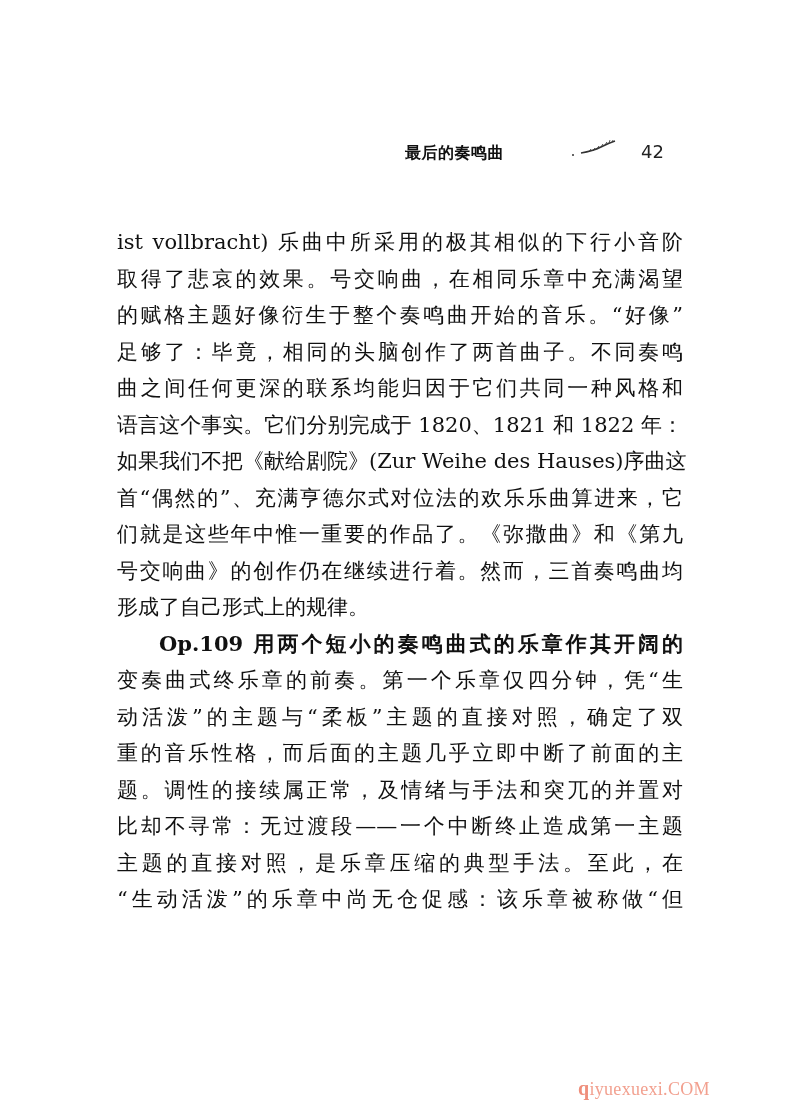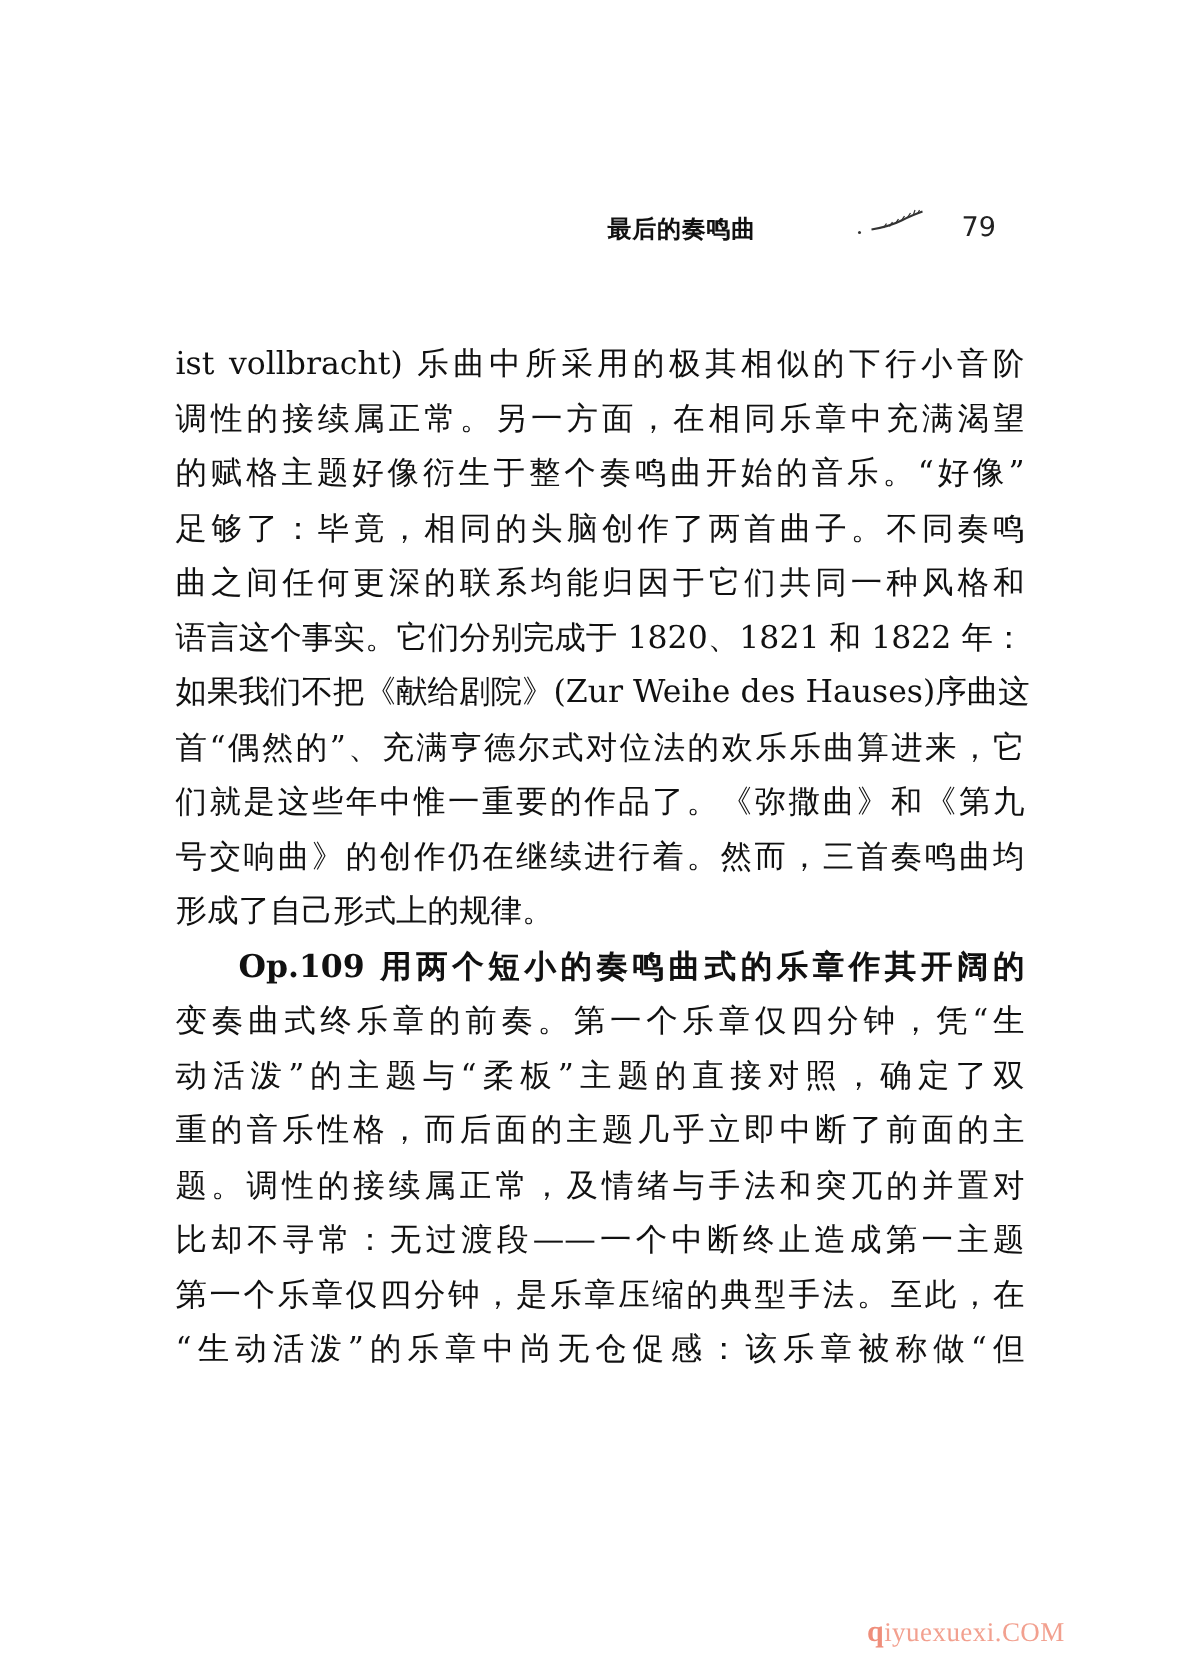--- a/index.html
+++ b/index.html
@@ -88,40 +88,40 @@
 <body>
 
 <div class="running-head">
   <span class="running-title">最后的奏鸣曲</span>
   <svg class="ornament" viewBox="0 0 46 20">
     <circle cx="2" cy="16" r="1" fill="#333"></circle>
     <path d="M10 14 Q 22 12 30 8 T 44 2" stroke="#333" stroke-width="1.4" fill="none"></path>
     <path d="M18 13 l2 -3 M22 12 l2 -3 M26 10 l2 -3 M30 8 l2 -3 M34 6 l2 -3" stroke="#333" stroke-width="0.9"></path>
     <path d="M38 4 l1 -3 M41 3 l1 -2" stroke="#333" stroke-width="0.8"></path>
   </svg>
-  <span class="page-number">79</span>
+  <span class="page-number">42</span>
 </div>
 
 <div class="body-text">
   <span class="line">ist vollbracht) 乐曲中所采用的极其相似的下行小音阶</span>
-  <span class="line">调性的接续属正常。另一方面，在相同乐章中充满渴望</span>
+  <span class="line">取得了悲哀的效果。号交响曲，在相同乐章中充满渴望</span>
   <span class="line">的赋格主题好像衍生于整个奏鸣曲开始的音乐。“好像”</span>
   <span class="line">足够了：毕竟，相同的头脑创作了两首曲子。不同奏鸣</span>
   <span class="line">曲之间任何更深的联系均能归因于它们共同一种风格和</span>
   <span class="line">语言这个事实。它们分别完成于 1820、1821 和 1822 年：</span>
   <span class="line">如果我们不把《献给剧院》(Zur Weihe des Hauses)序曲这</span>
   <span class="line">首“偶然的”、充满亨德尔式对位法的欢乐乐曲算进来，它</span>
   <span class="line">们就是这些年中惟一重要的作品了。《弥撒曲》和《第九</span>
   <span class="line">号交响曲》的创作仍在继续进行着。然而，三首奏鸣曲均</span>
   <span class="line last">形成了自己形式上的规律。</span>
   <span class="line indent">Op.109 用两个短小的奏鸣曲式的乐章作其开阔的</span>
   <span class="line">变奏曲式终乐章的前奏。第一个乐章仅四分钟，凭“生</span>
   <span class="line">动活泼”的主题与“柔板”主题的直接对照，确定了双</span>
   <span class="line">重的音乐性格，而后面的主题几乎立即中断了前面的主</span>
   <span class="line">题。调性的接续属正常，及情绪与手法和突兀的并置对</span>
   <span class="line">比却不寻常：无过渡段——一个中断终止造成第一主题</span>
-  <span class="line">第一个乐章仅四分钟，是乐章压缩的典型手法。至此，在</span>
+  <span class="line">主题的直接对照，是乐章压缩的典型手法。至此，在</span>
   <span class="line">“生动活泼”的乐章中尚无仓促感：该乐章被称做“但</span>
 </div>
 
 <div class="watermark">
   <span class="q">q</span><span>iyuexuexi.COM</span>
 </div>
 
 </body></html>

